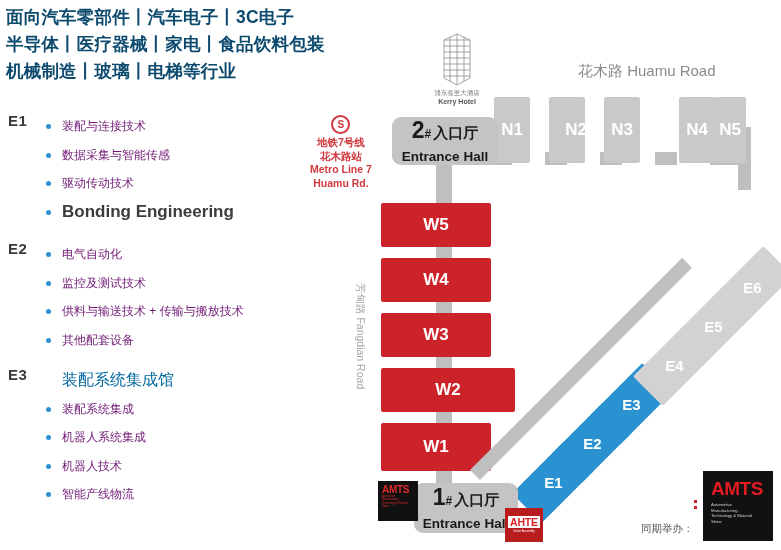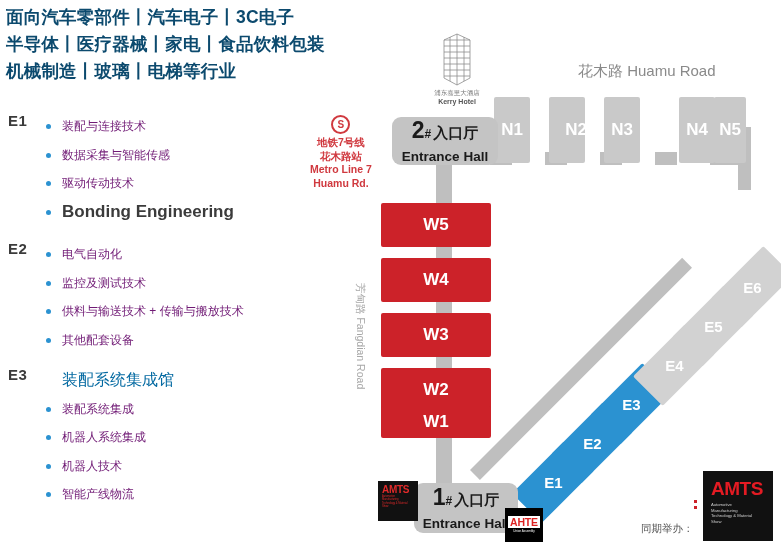--- a/index.html
+++ b/index.html
@@ -148,21 +148,21 @@
     position: absolute;
     background: #111111;
     padding: 3px 4px;
     box-sizing: border-box;
   }
   .logo-amts-sm .t { color: #e02a2a; font-weight: bold; font-size: 10px; line-height: 11px; letter-spacing: -0.3px; }
   .logo-amts-sm .s { color: #e02a2a; font-size: 2.6px; line-height: 3.4px; }
 
   .logo-ahte {
     position: absolute;
-    background: #000000;
+    background: #b91c1c;
     padding: 3px;
     box-sizing: border-box;
     display: flex; flex-direction: column; align-items: center; justify-content: center;
   }
   .logo-ahte .t { background: #fff; color: #d22; font-weight: bold; font-size: 10.5px; line-height: 12px; padding: 0 2px; letter-spacing: -0.2px; }
   .logo-ahte .s { color: #fff; font-size: 3px; line-height: 4.5px; margin-top: 1px; }
 
   .logo-amts-lg {
     position: absolute;
     background: #111111;
@@ -339,24 +339,24 @@
 
     <div class="hall hall-w" style="left:381px; top:203px; width:110px; height:44px;">
       <span>W5</span>
     </div>
     <div class="hall hall-w" style="left:381px; top:258px; width:110px; height:44px;">
       <span>W4</span>
     </div>
     <div class="hall hall-w" style="left:381px; top:313px; width:110px; height:44px;">
       <span>W3</span>
     </div>
-    <div class="hall hall-w" style="left:381px; top:368px; width:110px; height:44px;justify-content:center;">
+    <div class="hall hall-w" style="left:381px; top:368px; width:134px; height:44px;justify-content:center;">
       <span>W2</span>
     </div>
-    <div class="hall hall-w" style="left:381px; top:406px; width:110px; height:32px;">
+    <div class="hall hall-w" style="left:381px; top:423px; width:110px; height:48px;">
       <span>W1</span>
     </div>
 
     <div class="corridor" style="left:470px; top:470px; width:300px; height:14px; transform:rotate(-45deg); transform-origin: left top;"></div>
 
     <div class="hall hall-e-blue rot" style="left:516px; top:461px; width:74px; height:42px; transform:rotate(-45deg);">
       <span style="transform:rotate(45deg);display:block;">E1</span>
     </div>
     <div class="hall hall-e-blue rot" style="left:555px; top:422px; width:74px; height:42px; transform:rotate(-45deg);">
       <span style="transform:rotate(45deg);display:block;">E2</span>

